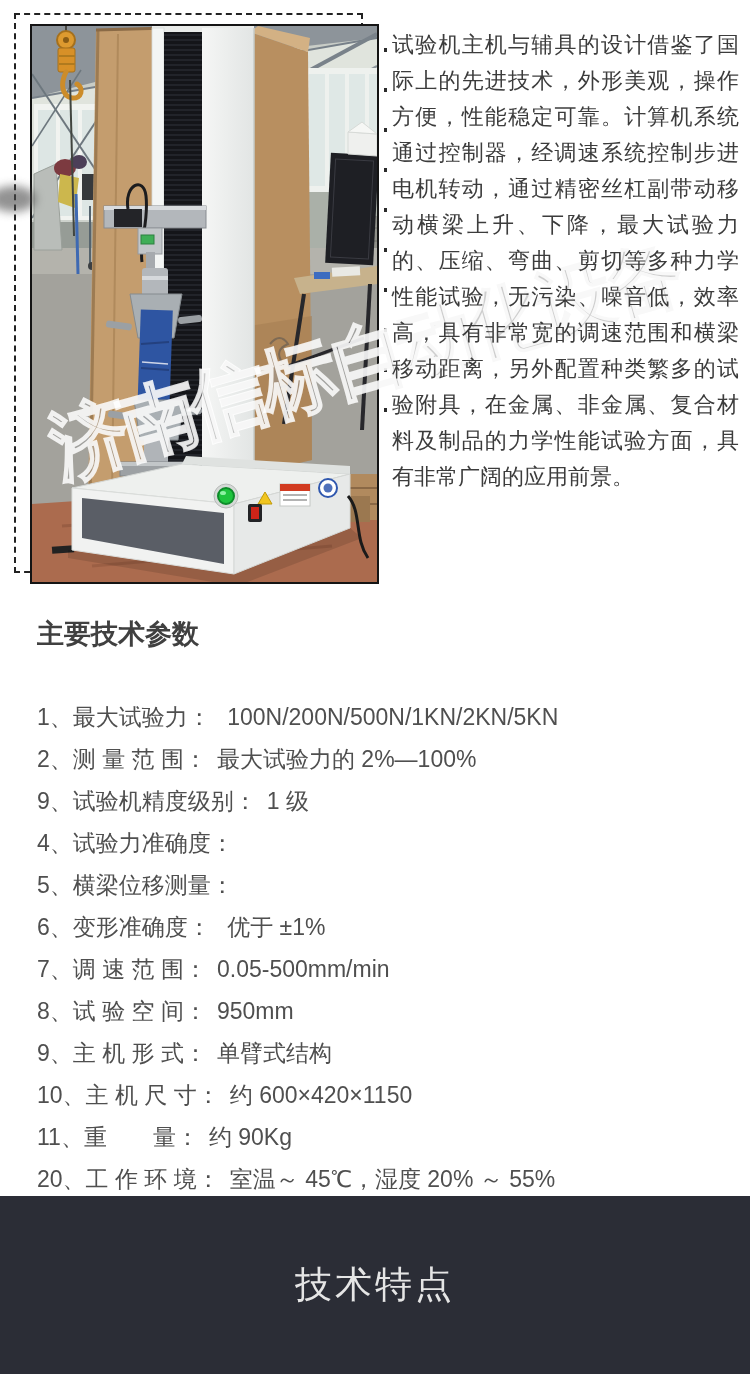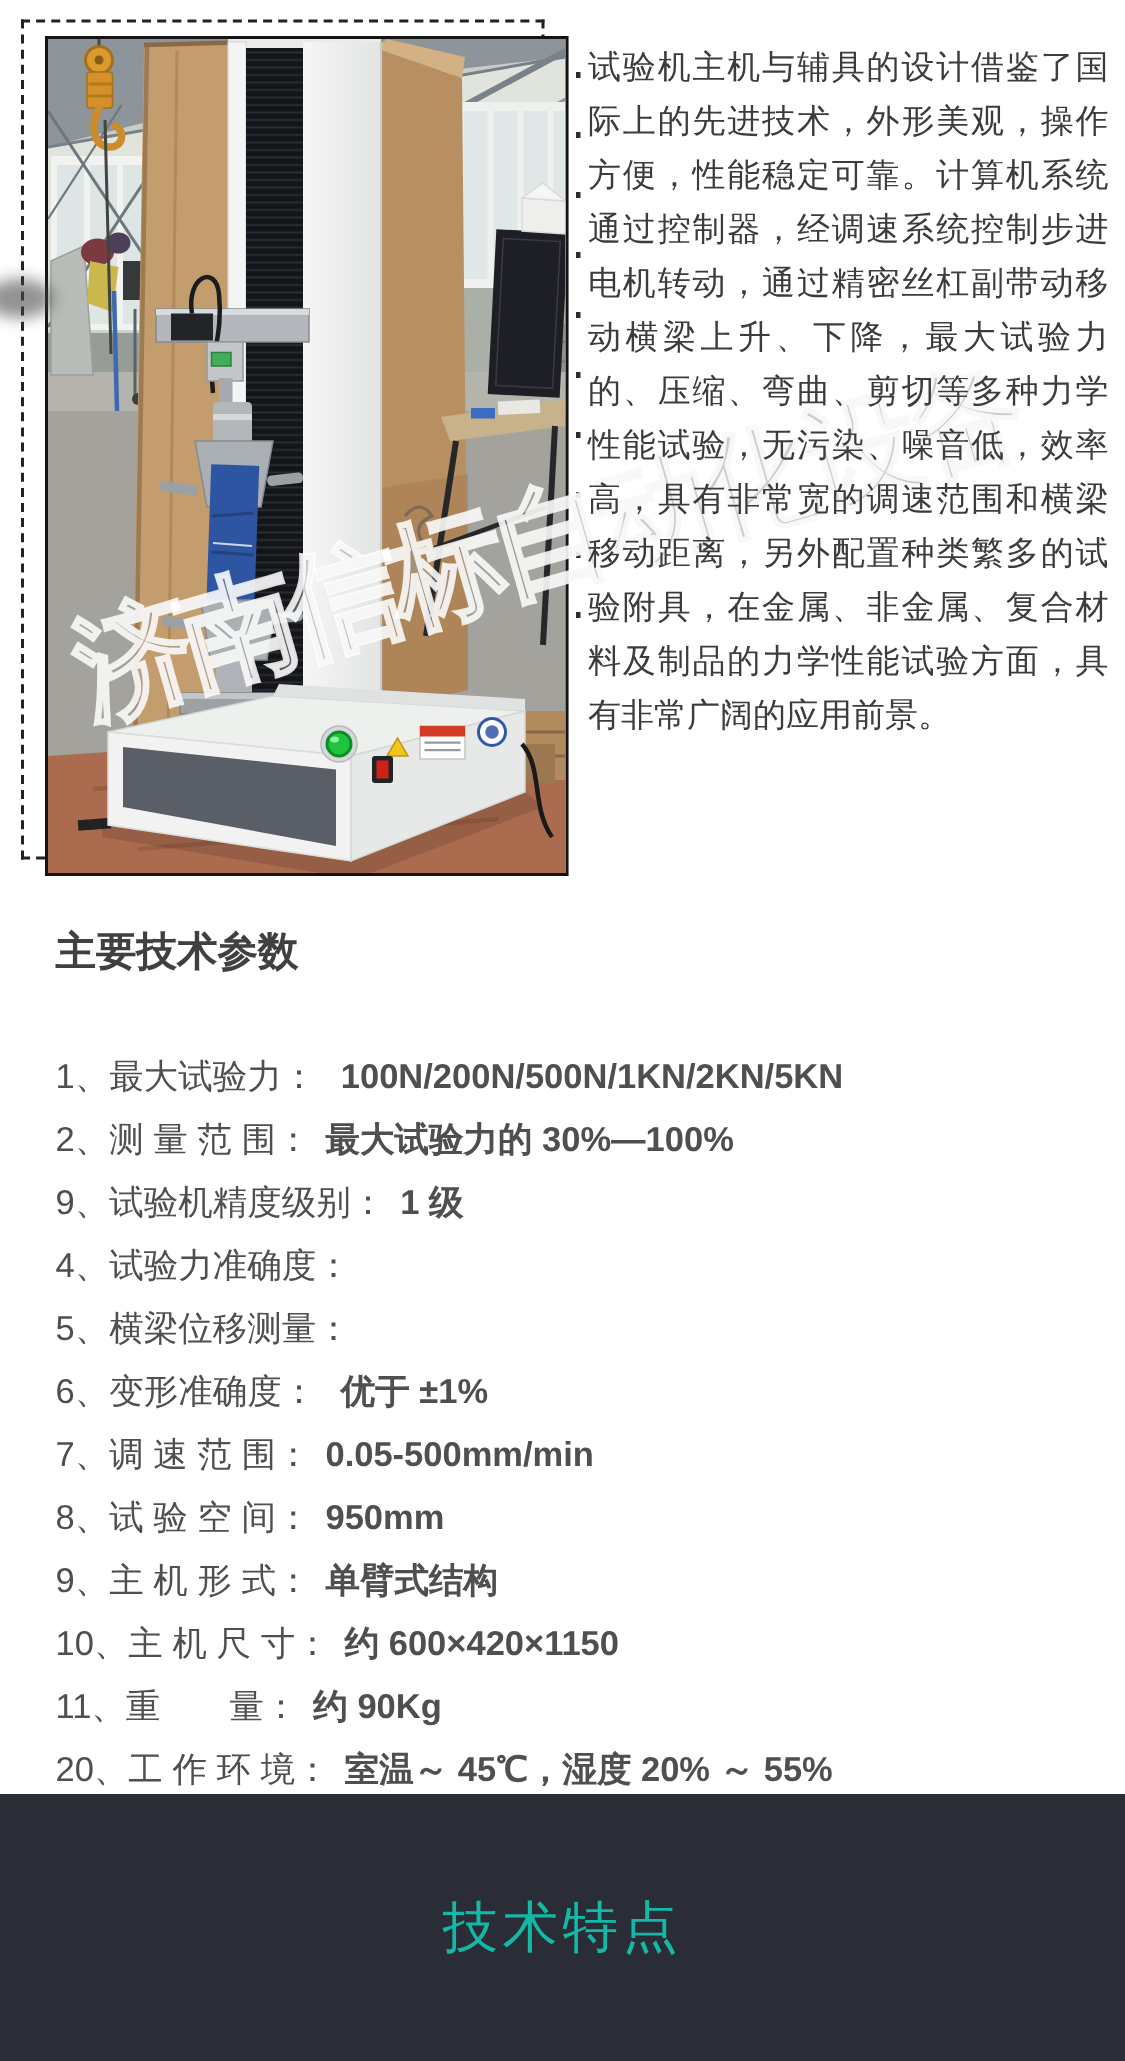--- a/index.html
+++ b/index.html
@@ -24,26 +24,26 @@
   .desc{position:absolute;left:392px;top:27px;width:347px;z-index:3;margin:0;
         font-size:22px;line-height:36px;color:#3c3c3c;text-align:justify;}
 
   
   .specs-title{position:absolute;left:37px;top:617px;margin:0;
                font-size:27px;line-height:34px;font-weight:700;color:#404040;}
   .specs-list{position:absolute;left:37px;top:666px;width:705px;margin-top:30px;}
   .spec-row{height:42px;display:flex;align-items:center;
             font-size:23px;color:#4f4f4f;}
   .spec-row .lbl{white-space:pre;}
-  .spec-row .val{white-space:pre;margin-left:10px;font-weight:bold;}
+  .spec-row .val{white-space:pre;margin-left:10px;}
 
   
   .footer-banner{position:absolute;left:0;top:1196px;width:750px;height:178px;
                  background:#2b2d36;display:flex;align-items:center;justify-content:center;}
-  .footer-title{margin:0;color:#14b8a6;font-size:37px;font-weight:400;letter-spacing:3px;}
+  .footer-title{margin:0;color:#e5e5e5;font-size:37px;font-weight:400;letter-spacing:3px;}
 </style>
 </head>
 <body>
 
 <div class="page">
 
   <div class="dashed-box"></div>
 
   <div class="photo-frame" title="单臂式电子万能试验机在车间的照片">
     <svg viewBox="0 0 345 556" preserveAspectRatio="none">
@@ -229,21 +229,21 @@
 
   <h2 class="specs-title">主要技术参数</h2>
 
   <div class="specs-list">
     <div class="spec-row">
         <span class="lbl">1、最大试验力：</span>
         <span class="val"> 100N/200N/500N/1KN/2KN/5KN</span>
       </div>
     <div class="spec-row">
         <span class="lbl">2、测 量 范 围：</span>
-        <span class="val">最大试验力的 30%—100%</span>
+        <span class="val">最大试验力的 2%—100%</span>
       </div>
     <div class="spec-row">
         <span class="lbl">9、试验机精度级别：</span>
         <span class="val">1 级</span>
       </div>
     <div class="spec-row">
         <span class="lbl">4、试验力准确度：</span>
       </div>
     <div class="spec-row">
         <span class="lbl">5、横梁位移测量：</span>

